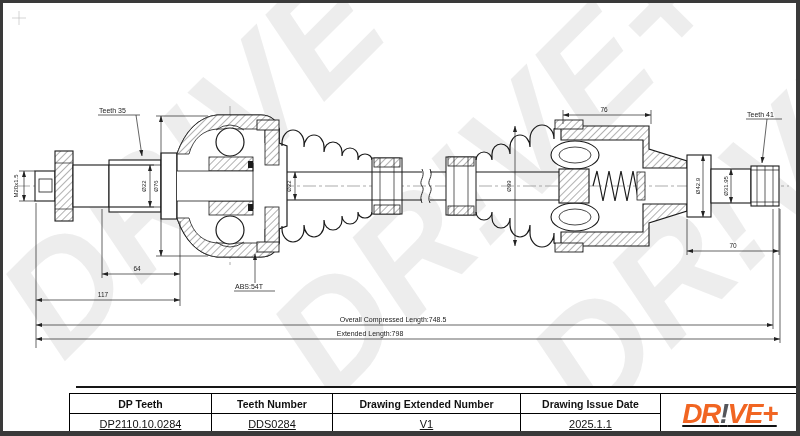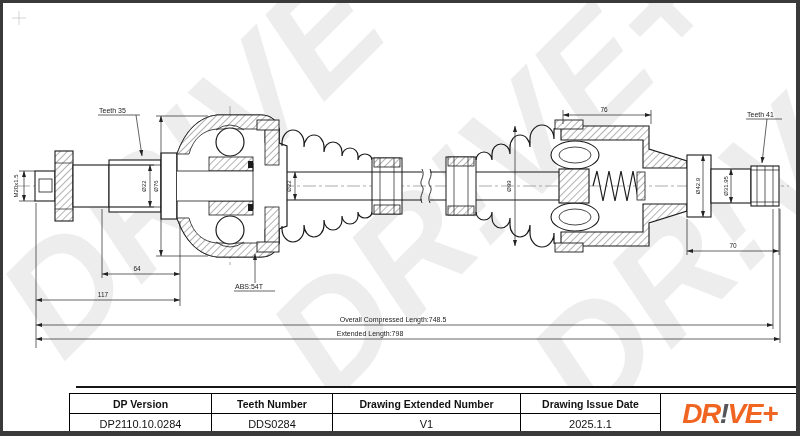--- a/index.html
+++ b/index.html
@@ -11,21 +11,21 @@
   svg text{font-family:"Liberation Sans",sans-serif;fill:#222;}
   .dimtxt{font-size:6.5px;}
   .dimtxt-v{font-size:6px;}
   .lbltxt{font-size:7px;}
   .wm{font-style:italic;font-weight:bold;fill:#7a7a7a;opacity:.13;}
   .sheet-line{position:absolute;left:73px;top:383px;width:724px;height:2px;background:#161616;}
   .title-block{position:absolute;left:66px;top:390px;width:729px;height:41px;}
   table.tb{border-collapse:collapse;width:100%;height:100%;table-layout:fixed;}
   table.tb th,table.tb td{border:1.6px solid #000;text-align:center;vertical-align:middle;padding:0;overflow:hidden;white-space:nowrap;}
   table.tb th{font-size:10.5px;font-weight:bold;color:#111;}
-  table.tb td{font-size:11px;color:#111;}
+  table.tb td{font-size:11px;color:#111;text-decoration:underline;}
   .logo{font-style:italic;font-weight:900;font-size:28px;letter-spacing:-1.5px;color:#F16522;line-height:38px;}
   .logo .lg-g{color:#54565B;}
 </style>
 </head>
 <body>
 
 <div class="page">
 
 <svg width="800" height="383" viewBox="0 0 800 383">
   <defs>
@@ -226,21 +226,21 @@
   <table class="tb">
     <colgroup>
       <col style="width:142px">
           <col style="width:121px">
           <col style="width:188px">
           <col style="width:140px">
           <col style="width:138px">
     </colgroup>
     <tbody>
       <tr>
-        <th>DP Version</th>
+        <th>DP Teeth</th>
         <th>Teeth Number</th>
         <th>Drawing Extended Number</th>
         <th>Drawing Issue Date</th>
         <td rowspan="2">
           <div class="logo"><span class="lg-o">DR</span><span class="lg-g">!</span><span class="lg-o">VE+</span></div>
         </td>
       </tr>
       <tr>
         <td>DP2110.10.0284</td>
         <td>DDS0284</td>

